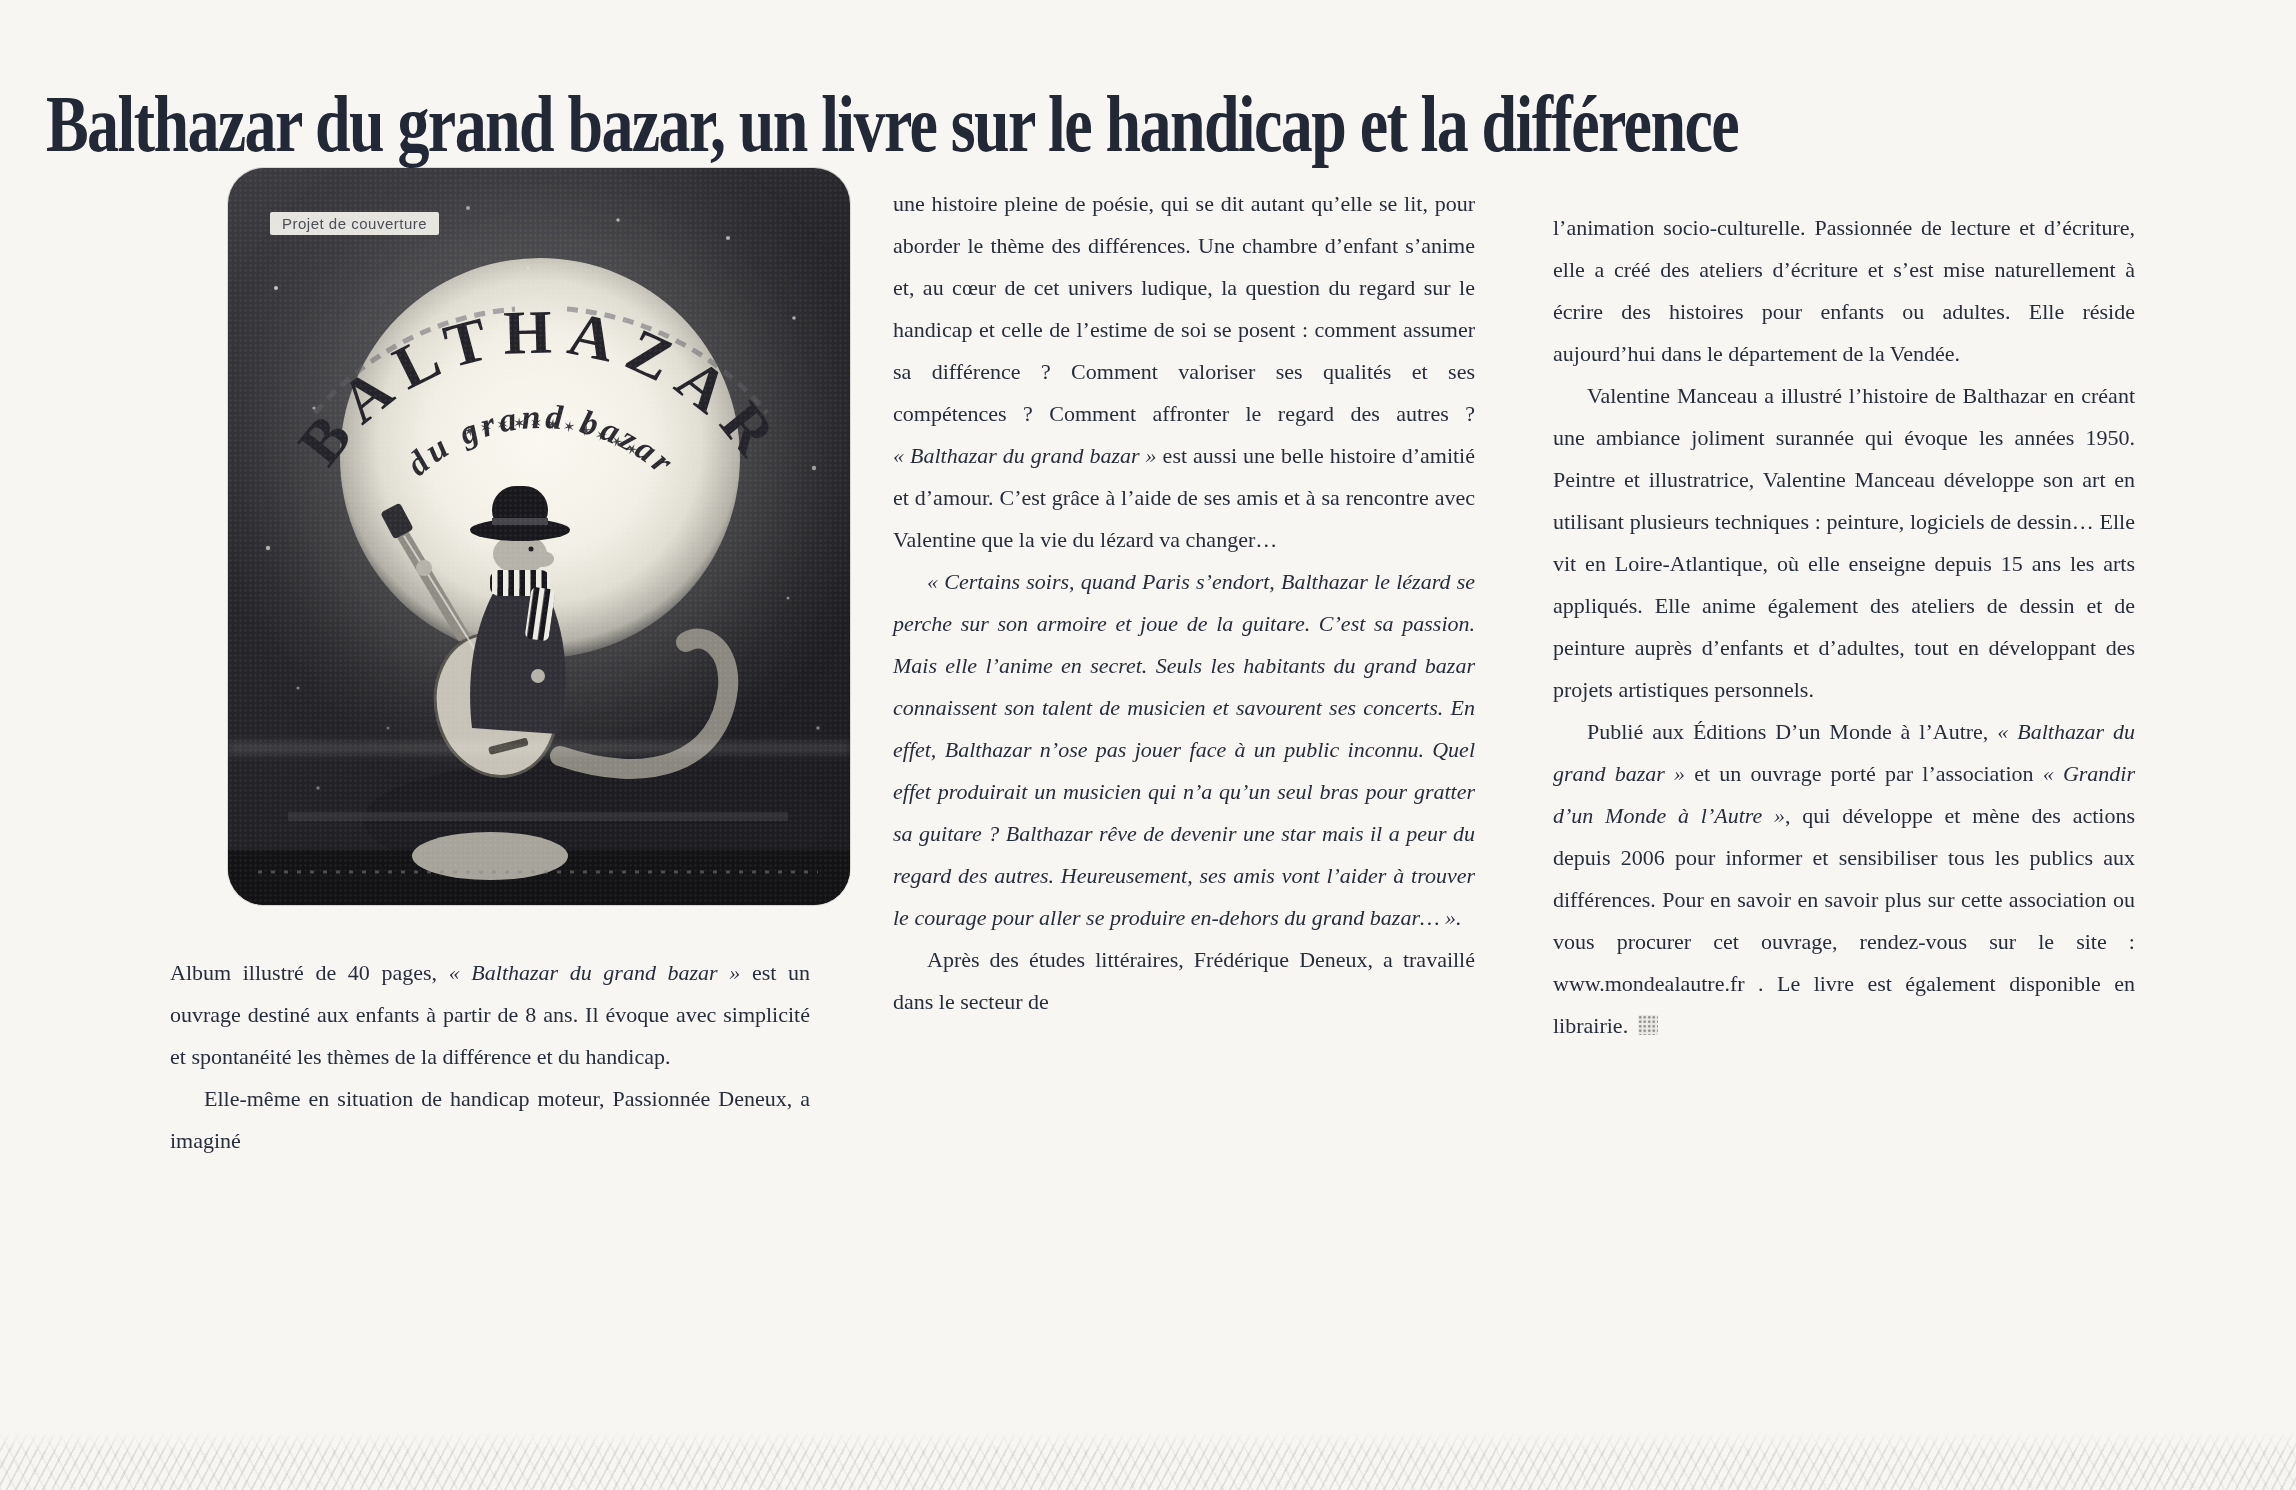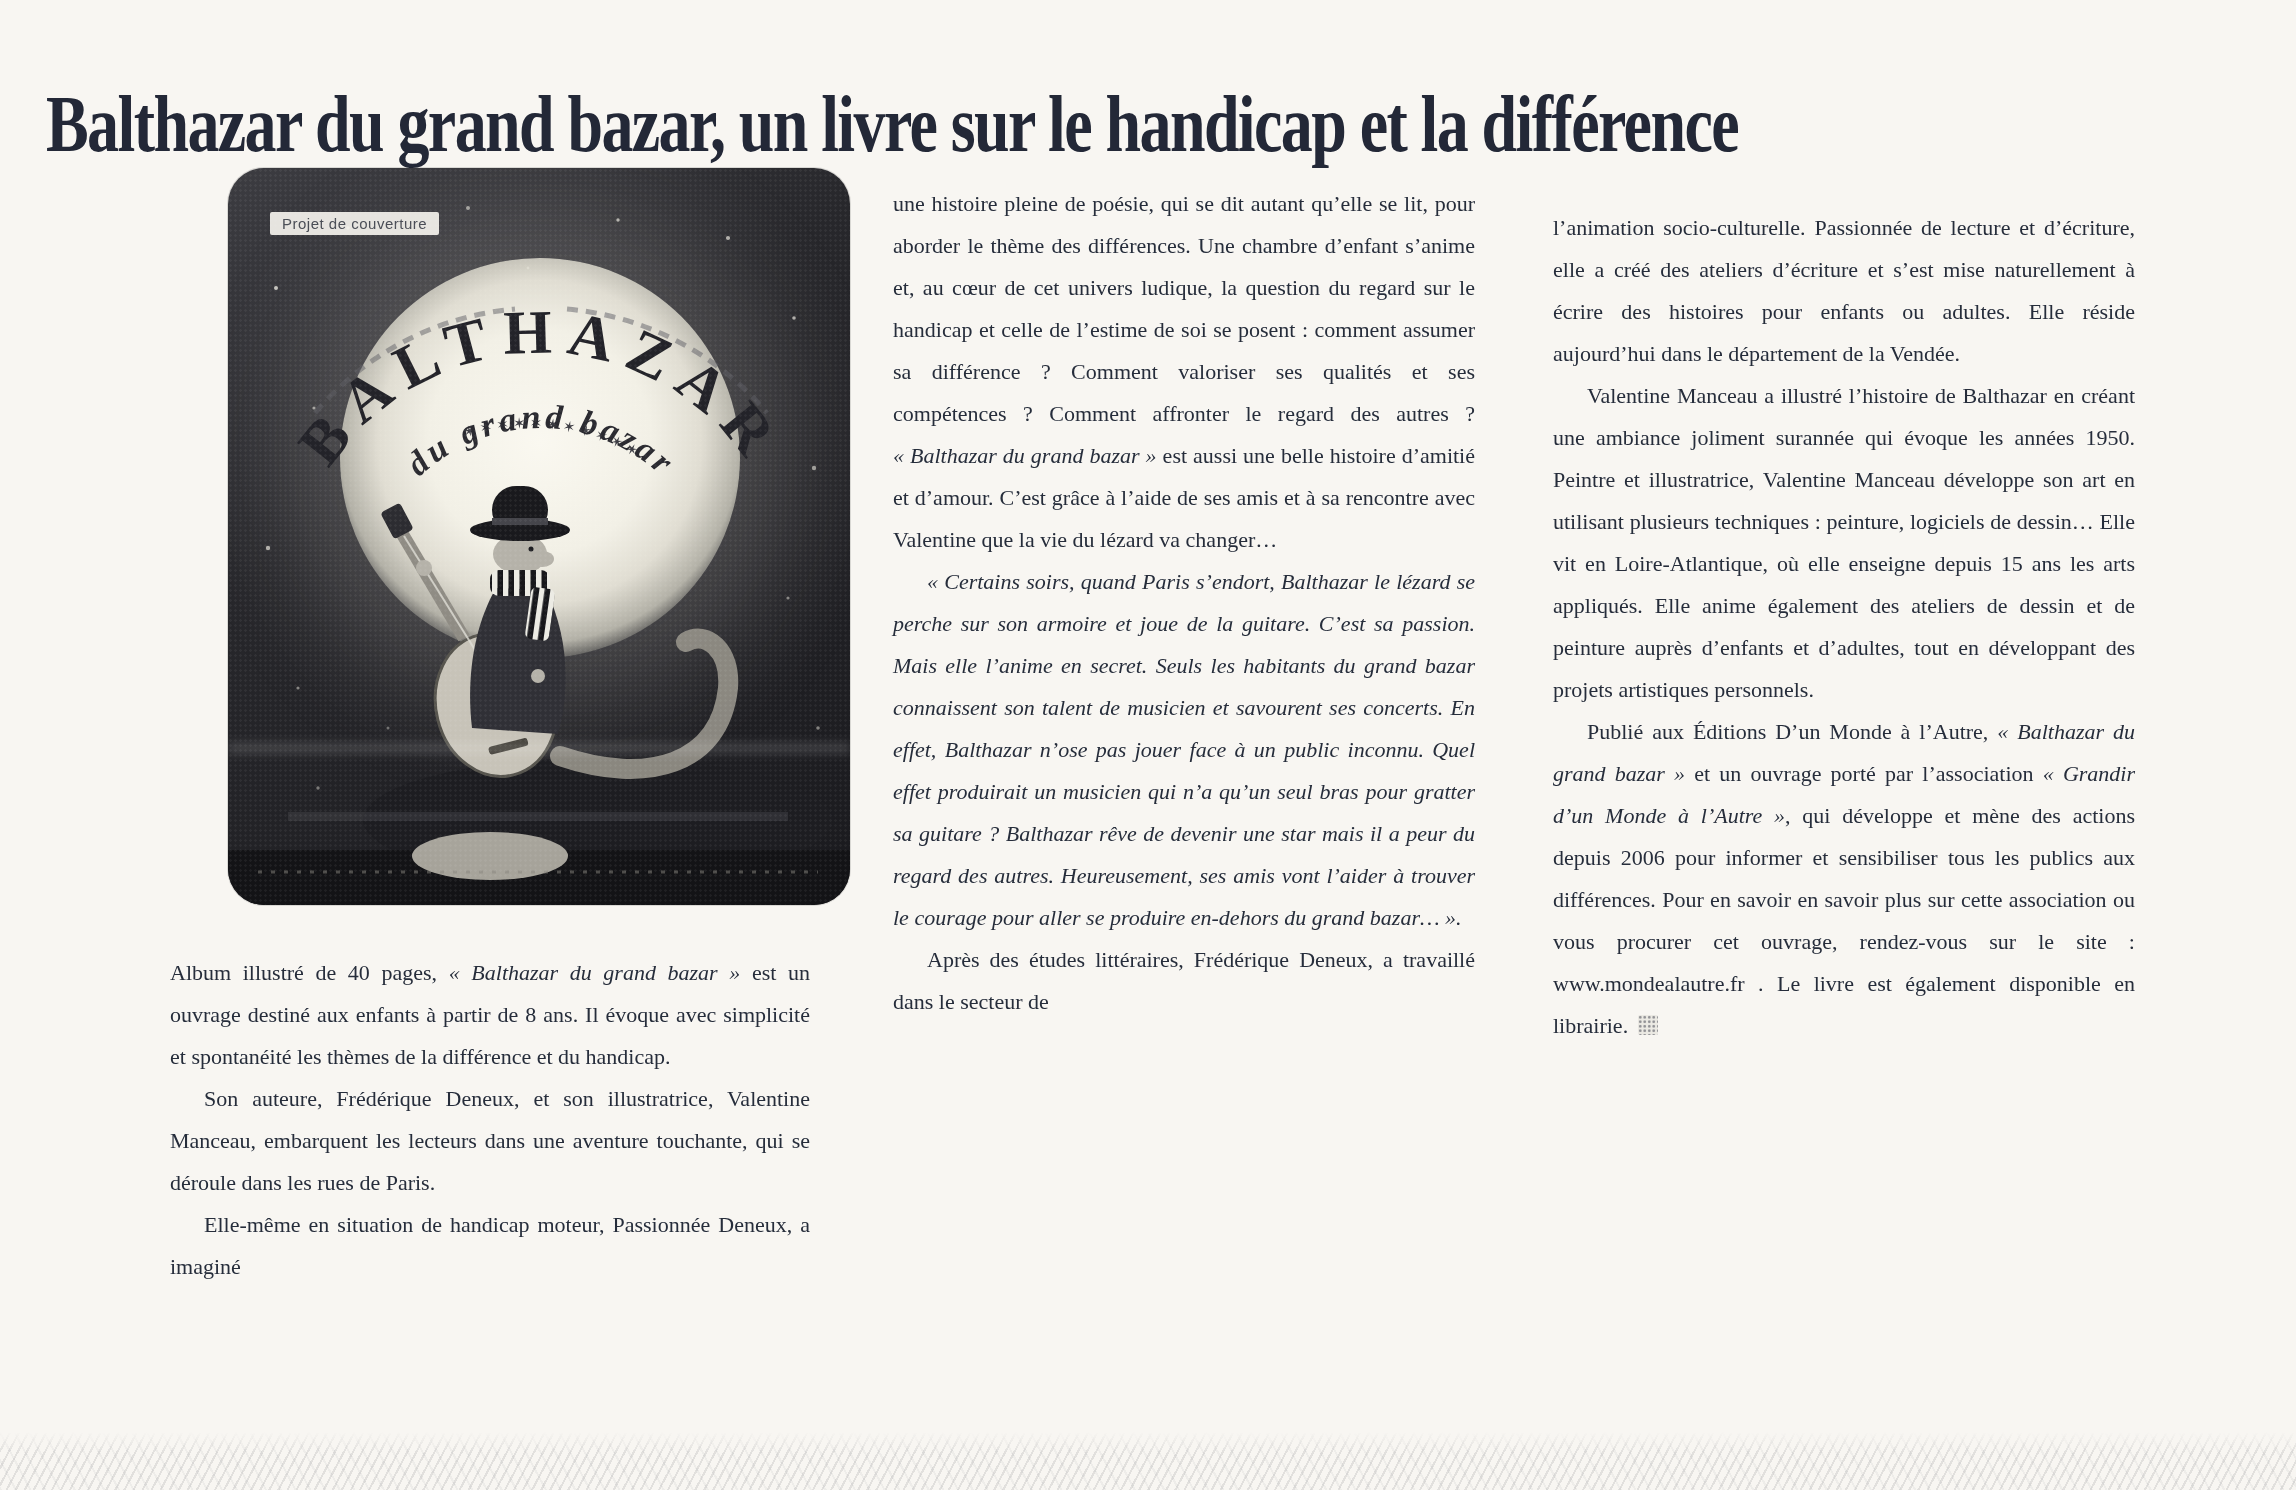--- a/index.html
+++ b/index.html
@@ -168,21 +168,20 @@
       </g>
     </svg>
 
     <div class="cover-label">Projet de couverture</div>
     <div class="scan-streak"></div>
     <div class="halftone"></div>
   </div>
 
   <div class="col col-left">
       <p class="para"><span>Album illustré de 40 pages, </span><em>«&nbsp;Balthazar du grand bazar&nbsp;»</em><span> est un ouvrage destiné aux enfants à partir de 8 ans. Il évoque avec simplicité et spontanéité les thèmes de la différence et du handicap.</span></p>
-      <p class="para indent"><span>Son auteure, Frédérique Deneux, et son illustratrice, Valentine Manceau, embarquent les lecteurs dans une aventure touchante, qui se déroule dans les rues de Paris.</span></p>
       <p class="para indent"><span>Elle-même en situation de handicap moteur, Passionnée Deneux, a imaginé</span></p>
     </div>
   <div class="col col-mid">
       <p class="para"><span>une histoire pleine de poésie, qui se dit autant qu’elle se lit, pour aborder le thème des différences. Une chambre d’enfant s’anime et, au cœur de cet univers ludique, la question du regard sur le handicap et celle de l’estime de soi se posent&nbsp;: comment assumer sa différence&nbsp;? Comment valoriser ses qualités et ses compétences&nbsp;? Comment affronter le regard des autres&nbsp;? </span><em>«&nbsp;Balthazar du grand bazar&nbsp;»</em><span> est aussi une belle histoire d’amitié et d’amour. C’est grâce à l’aide de ses amis et à sa rencontre avec Valentine que la vie du lézard va changer…</span></p>
       <p class="para indent"><em>«&nbsp;Certains soirs, quand Paris s’endort, Balthazar le lézard se perche sur son armoire et joue de la guitare. C’est sa passion. Mais elle l’anime en secret. Seuls les habitants du grand bazar connaissent son talent de musicien et savourent ses concerts. En effet, Balthazar n’ose pas jouer face à un public inconnu. Quel effet produirait un musicien qui n’a qu’un seul bras pour gratter sa guitare&nbsp;? Balthazar rêve de devenir une star mais il a peur du regard des autres. Heureusement, ses amis vont l’aider à trouver le courage pour aller se produire en-dehors du grand bazar…&nbsp;».</em></p>
       <p class="para indent"><span>Après des études littéraires, Frédérique Deneux, a travaillé dans le secteur de</span></p>
     </div>
   <div class="col col-right">
       <p class="para"><span>l’animation socio-culturelle. Passionnée de lecture et d’écriture, elle a créé des ateliers d’écriture et s’est mise naturellement à écrire des histoires pour enfants ou adultes. Elle réside aujourd’hui dans le département de la Vendée.</span></p>
       <p class="para indent"><span>Valentine Manceau a illustré l’histoire de Balthazar en créant une ambiance joliment surannée qui évoque les années 1950. Peintre et illustratrice, Valentine Manceau développe son art en utilisant plusieurs techniques&nbsp;: peinture, logiciels de dessin… Elle vit en Loire-Atlantique, où elle enseigne depuis 15 ans les arts appliqués. Elle anime également des ateliers de dessin et de peinture auprès d’enfants et d’adultes, tout en développant des projets artistiques personnels.</span></p>

